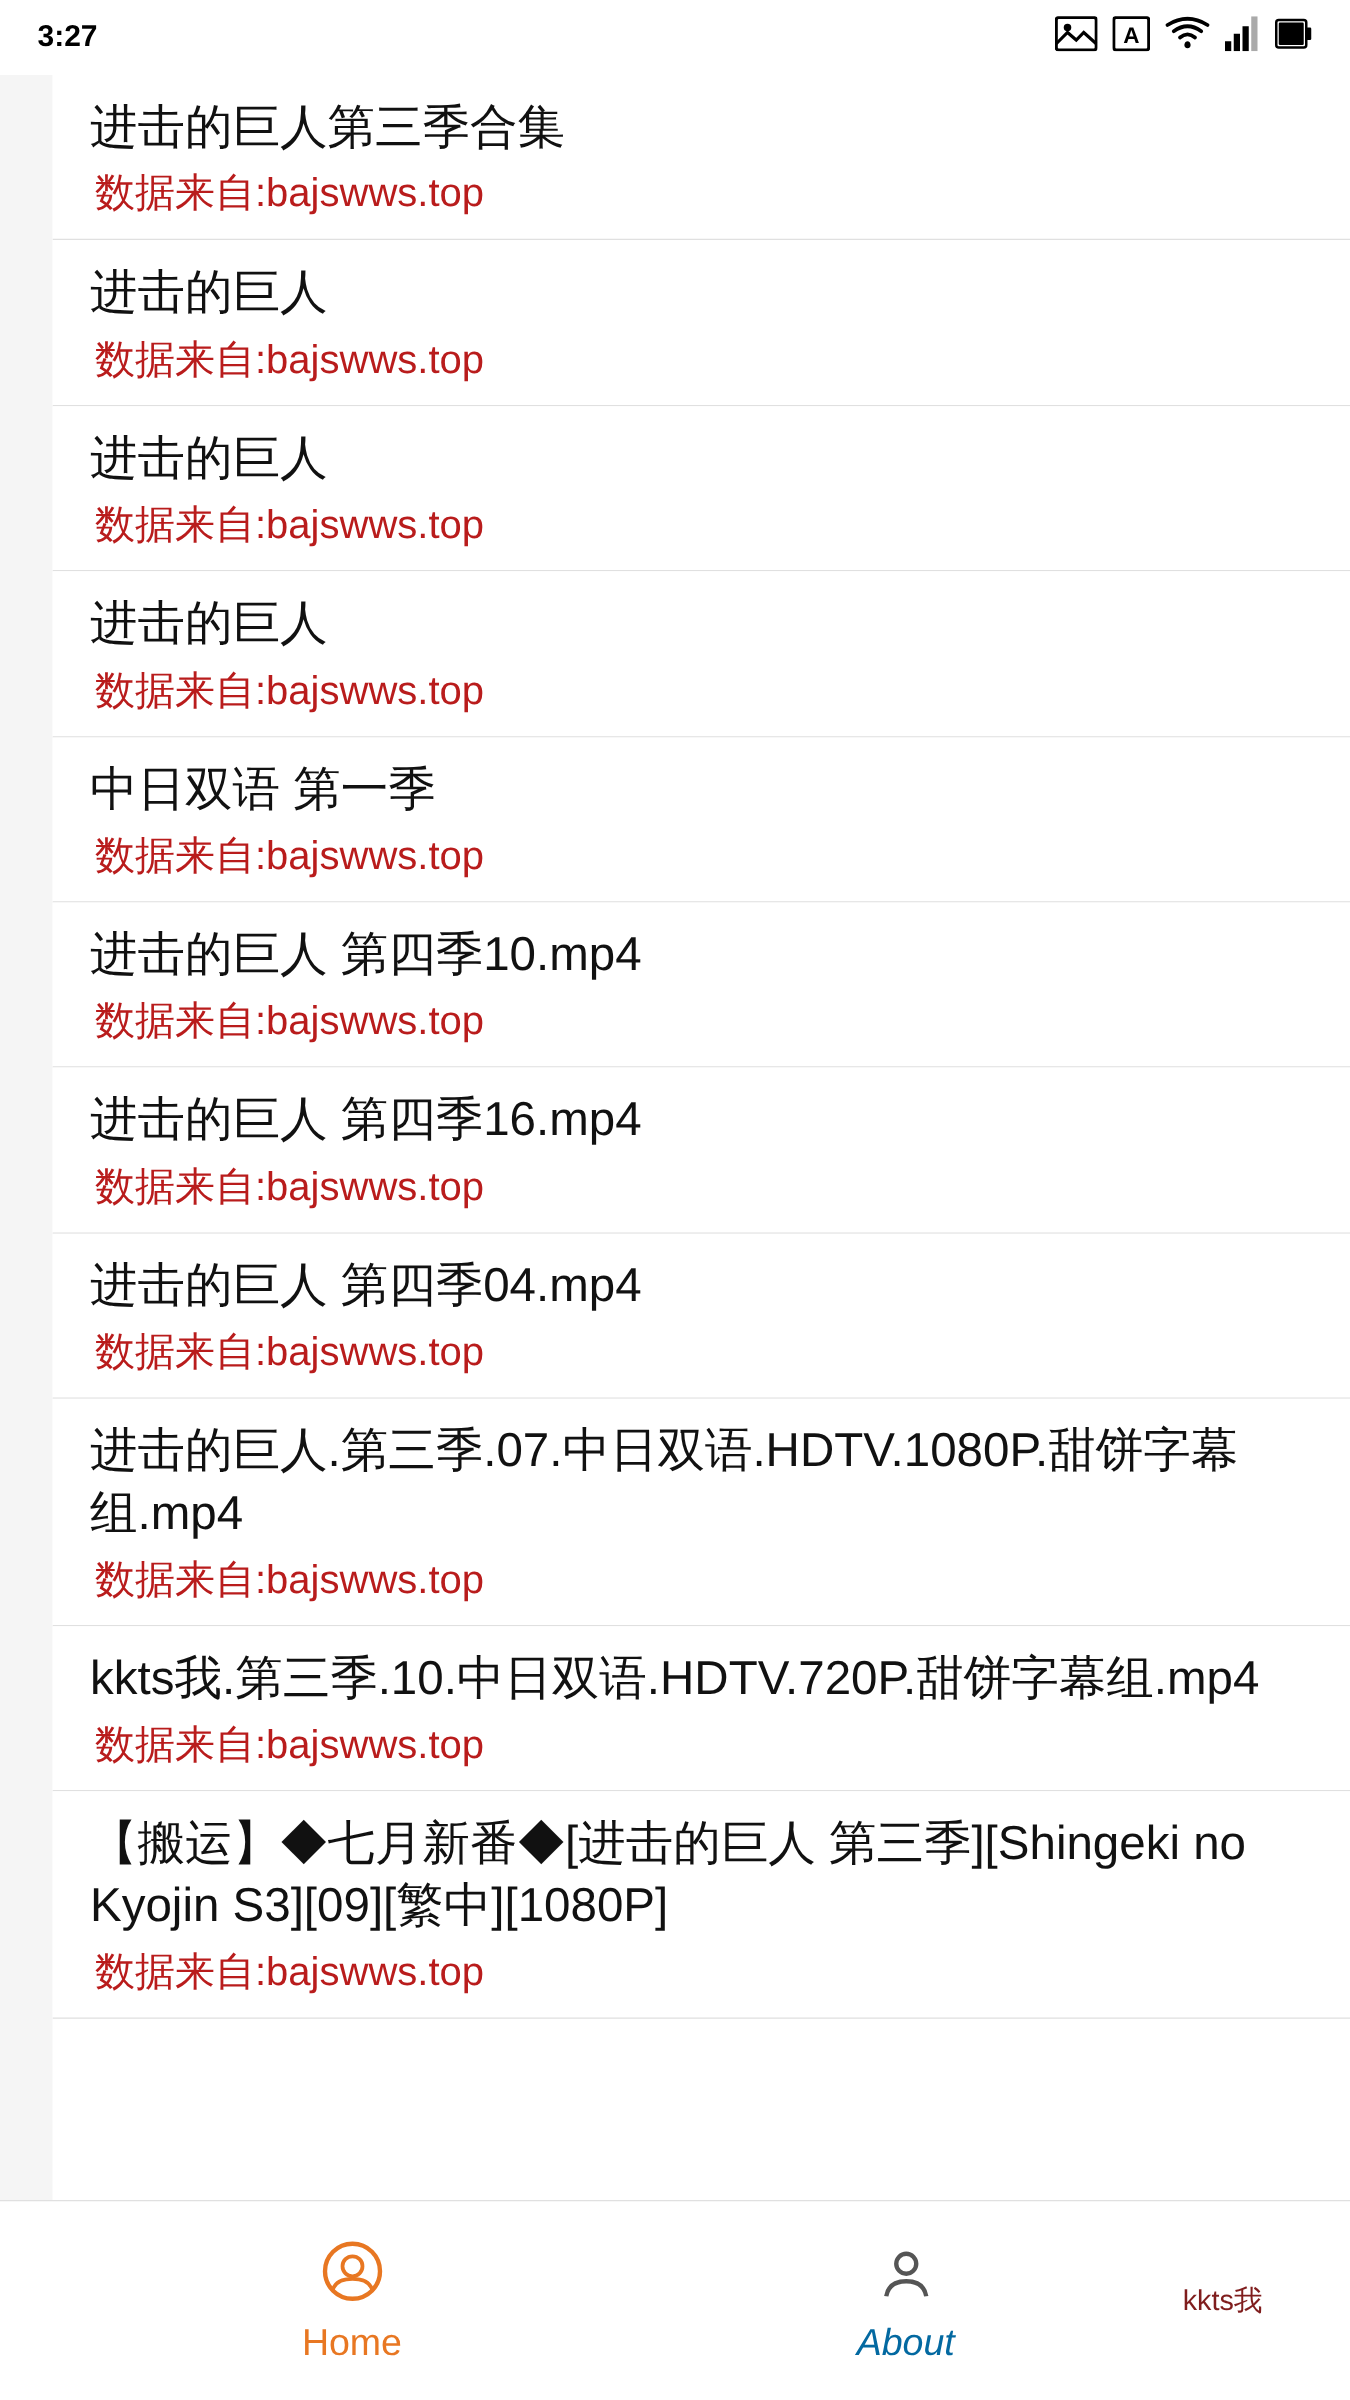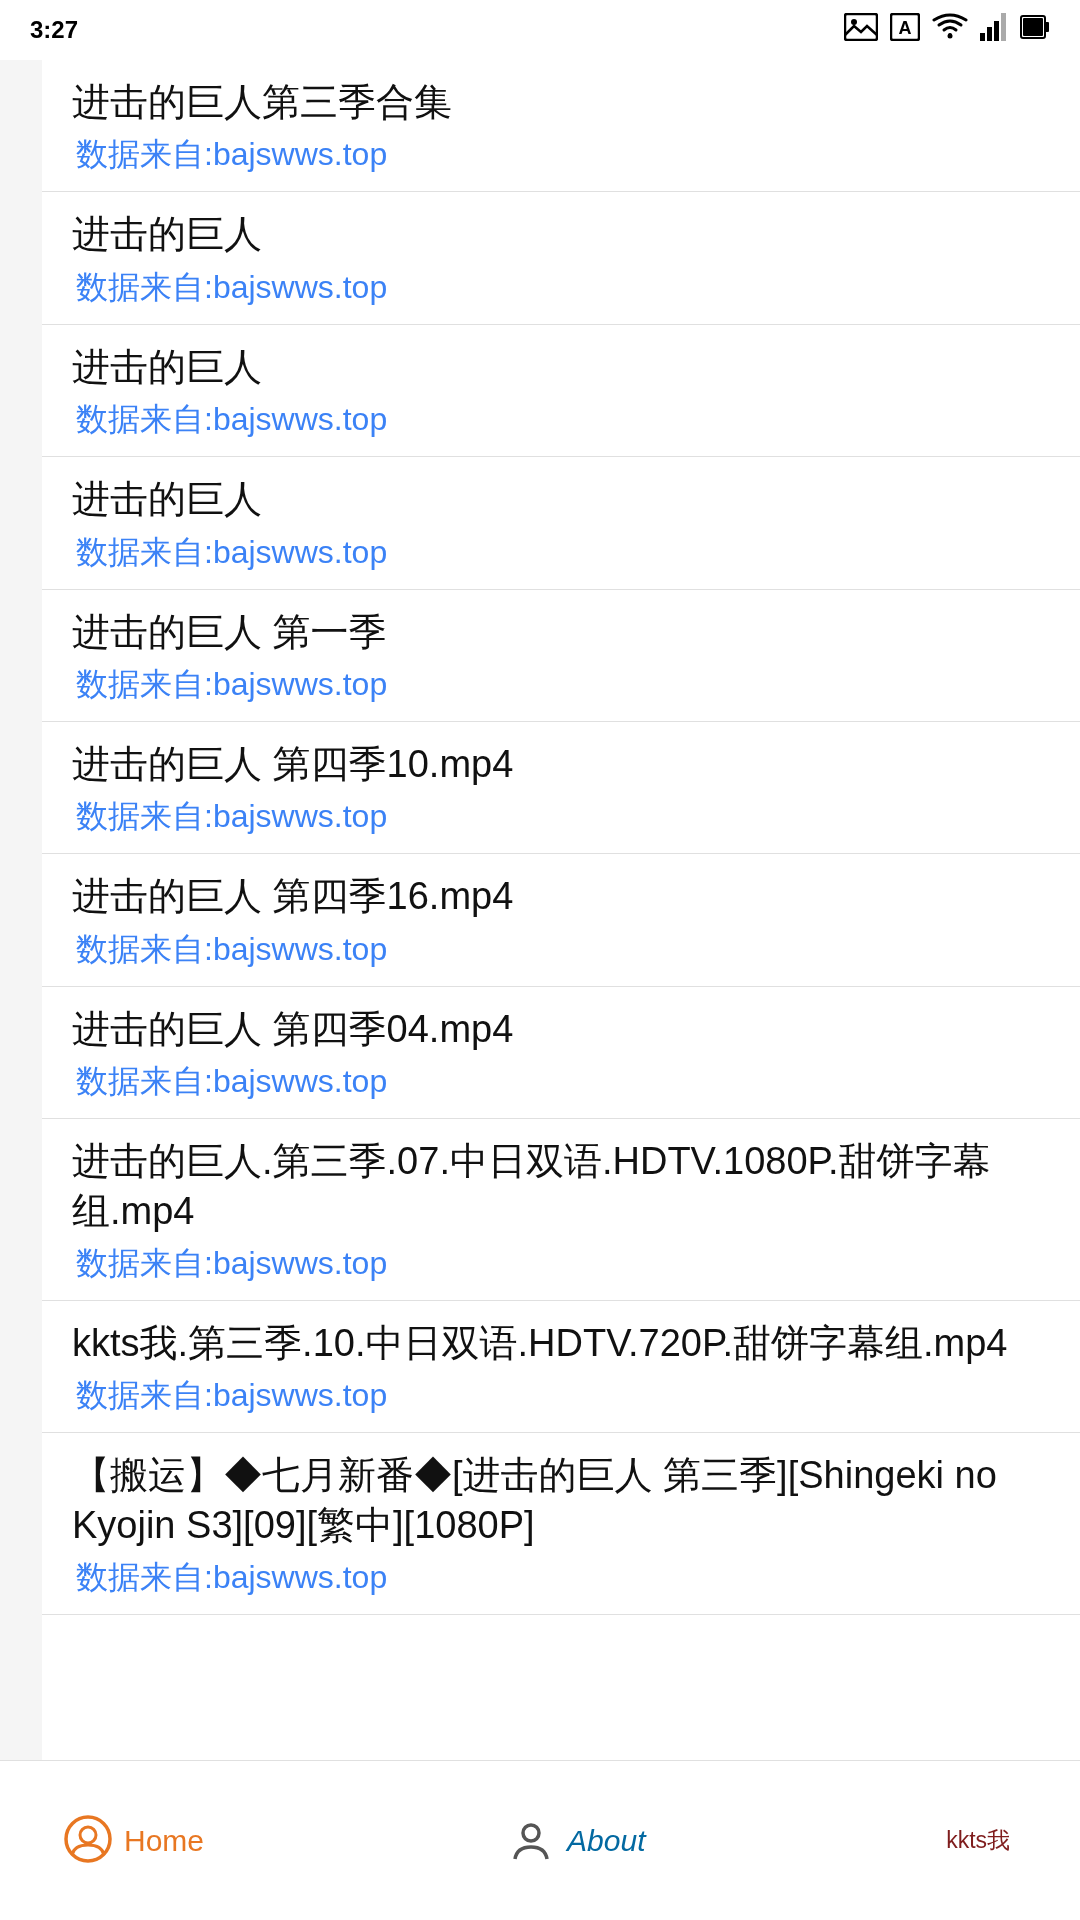--- a/index.html
+++ b/index.html
@@ -54,39 +54,39 @@
 
     .item-title {
       font-size: 38px;
       color: #111111;
       line-height: 1.3;
       font-weight: normal;
     }
 
     .item-source {
       font-size: 32px;
-      color: #3b82f6;
+      color: #b91c1c;
       margin-top: 6px;
       padding-left: 4px;
     }
 
     
     .bottom-nav {
       height: 160px;
       background: #ffffff;
       border-top: 1px solid #e0e0e0;
       display: flex;
       align-items: center;
       justify-content: space-around;
       padding: 0 60px;
     }
 
     .nav-item {
       display: flex;
-      flex-direction: row;
+      flex-direction: column;
       align-items: center;
       gap: 8px;
       cursor: pointer;
       flex: 1;
     }
 
     .nav-label {
       font-size: 30px;
     }
 
@@ -178,21 +178,21 @@
     </div>
     <div class="list-item">
       <div class="item-title">进击的巨人</div>
       <div class="item-source">数据来自:bajswws.top</div>
     </div>
     <div class="list-item">
       <div class="item-title">进击的巨人</div>
       <div class="item-source">数据来自:bajswws.top</div>
     </div>
     <div class="list-item">
-      <div class="item-title">进击的巨人 第一季</div>
+      <div class="item-title">中日双语 第一季</div>
       <div class="item-source">数据来自:bajswws.top</div>
     </div>
     <div class="list-item">
       <div class="item-title">进击的巨人 第四季10.mp4</div>
       <div class="item-source">数据来自:bajswws.top</div>
     </div>
     <div class="list-item">
       <div class="item-title">进击的巨人 第四季16.mp4</div>
       <div class="item-source">数据来自:bajswws.top</div>
     </div>

